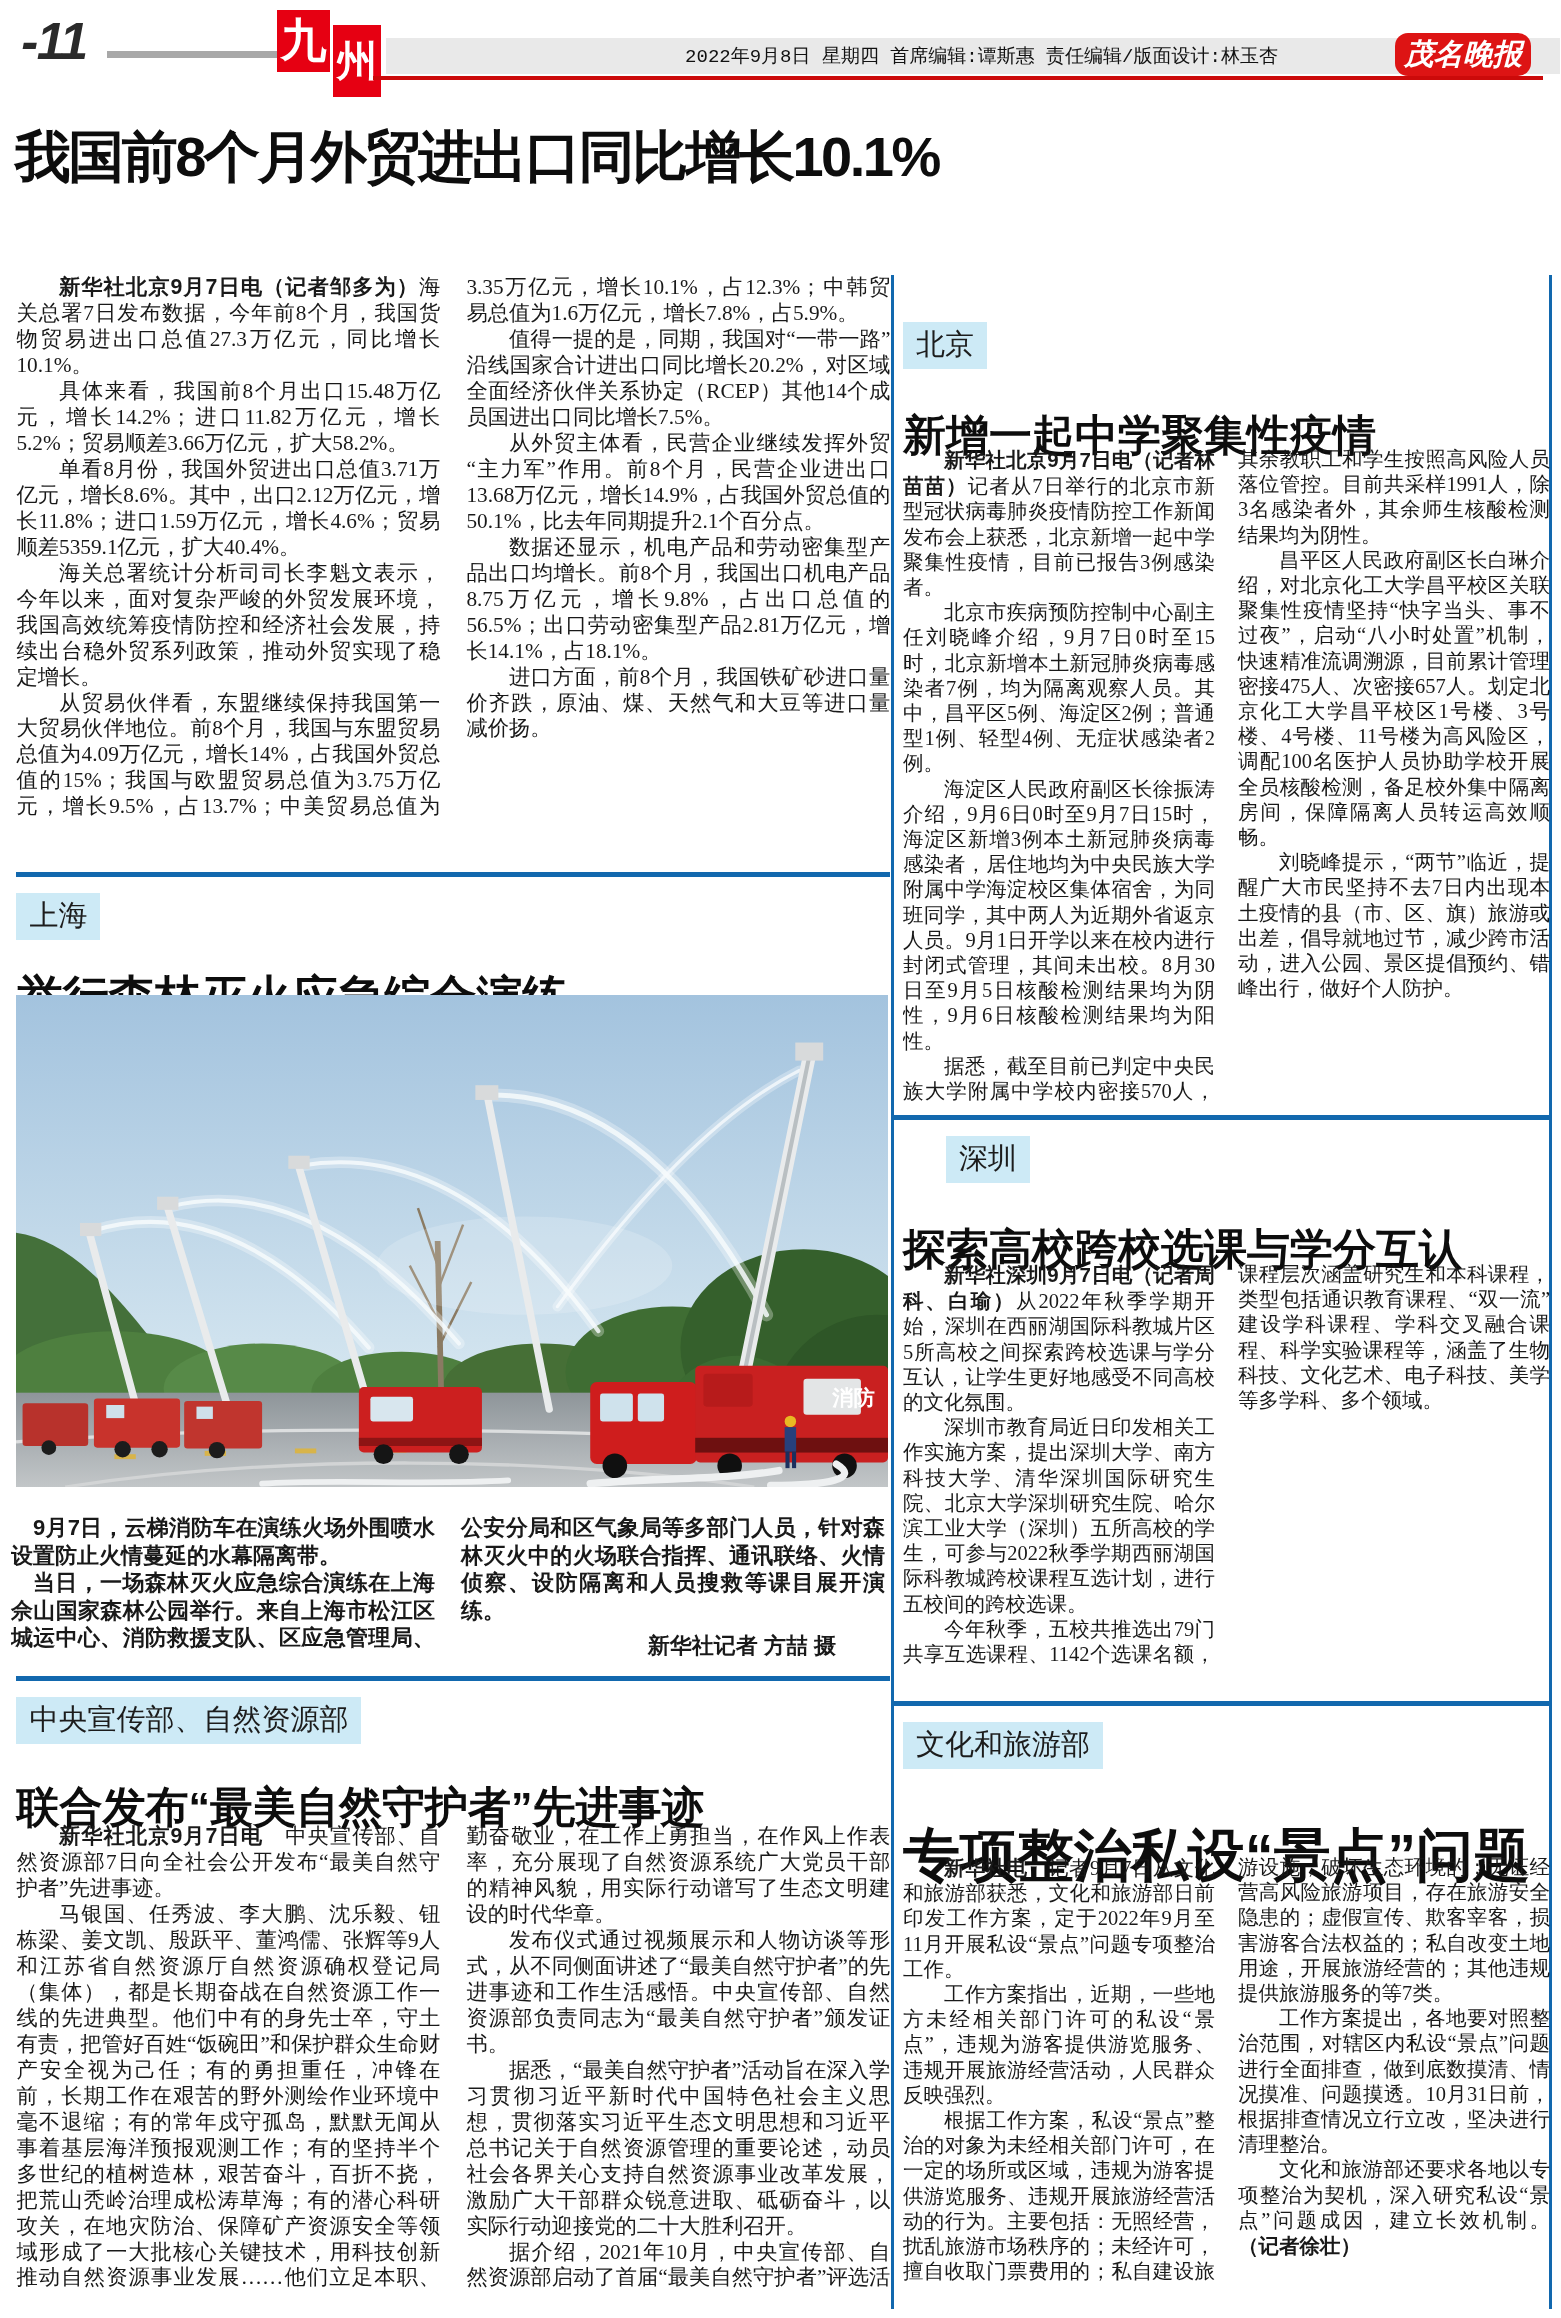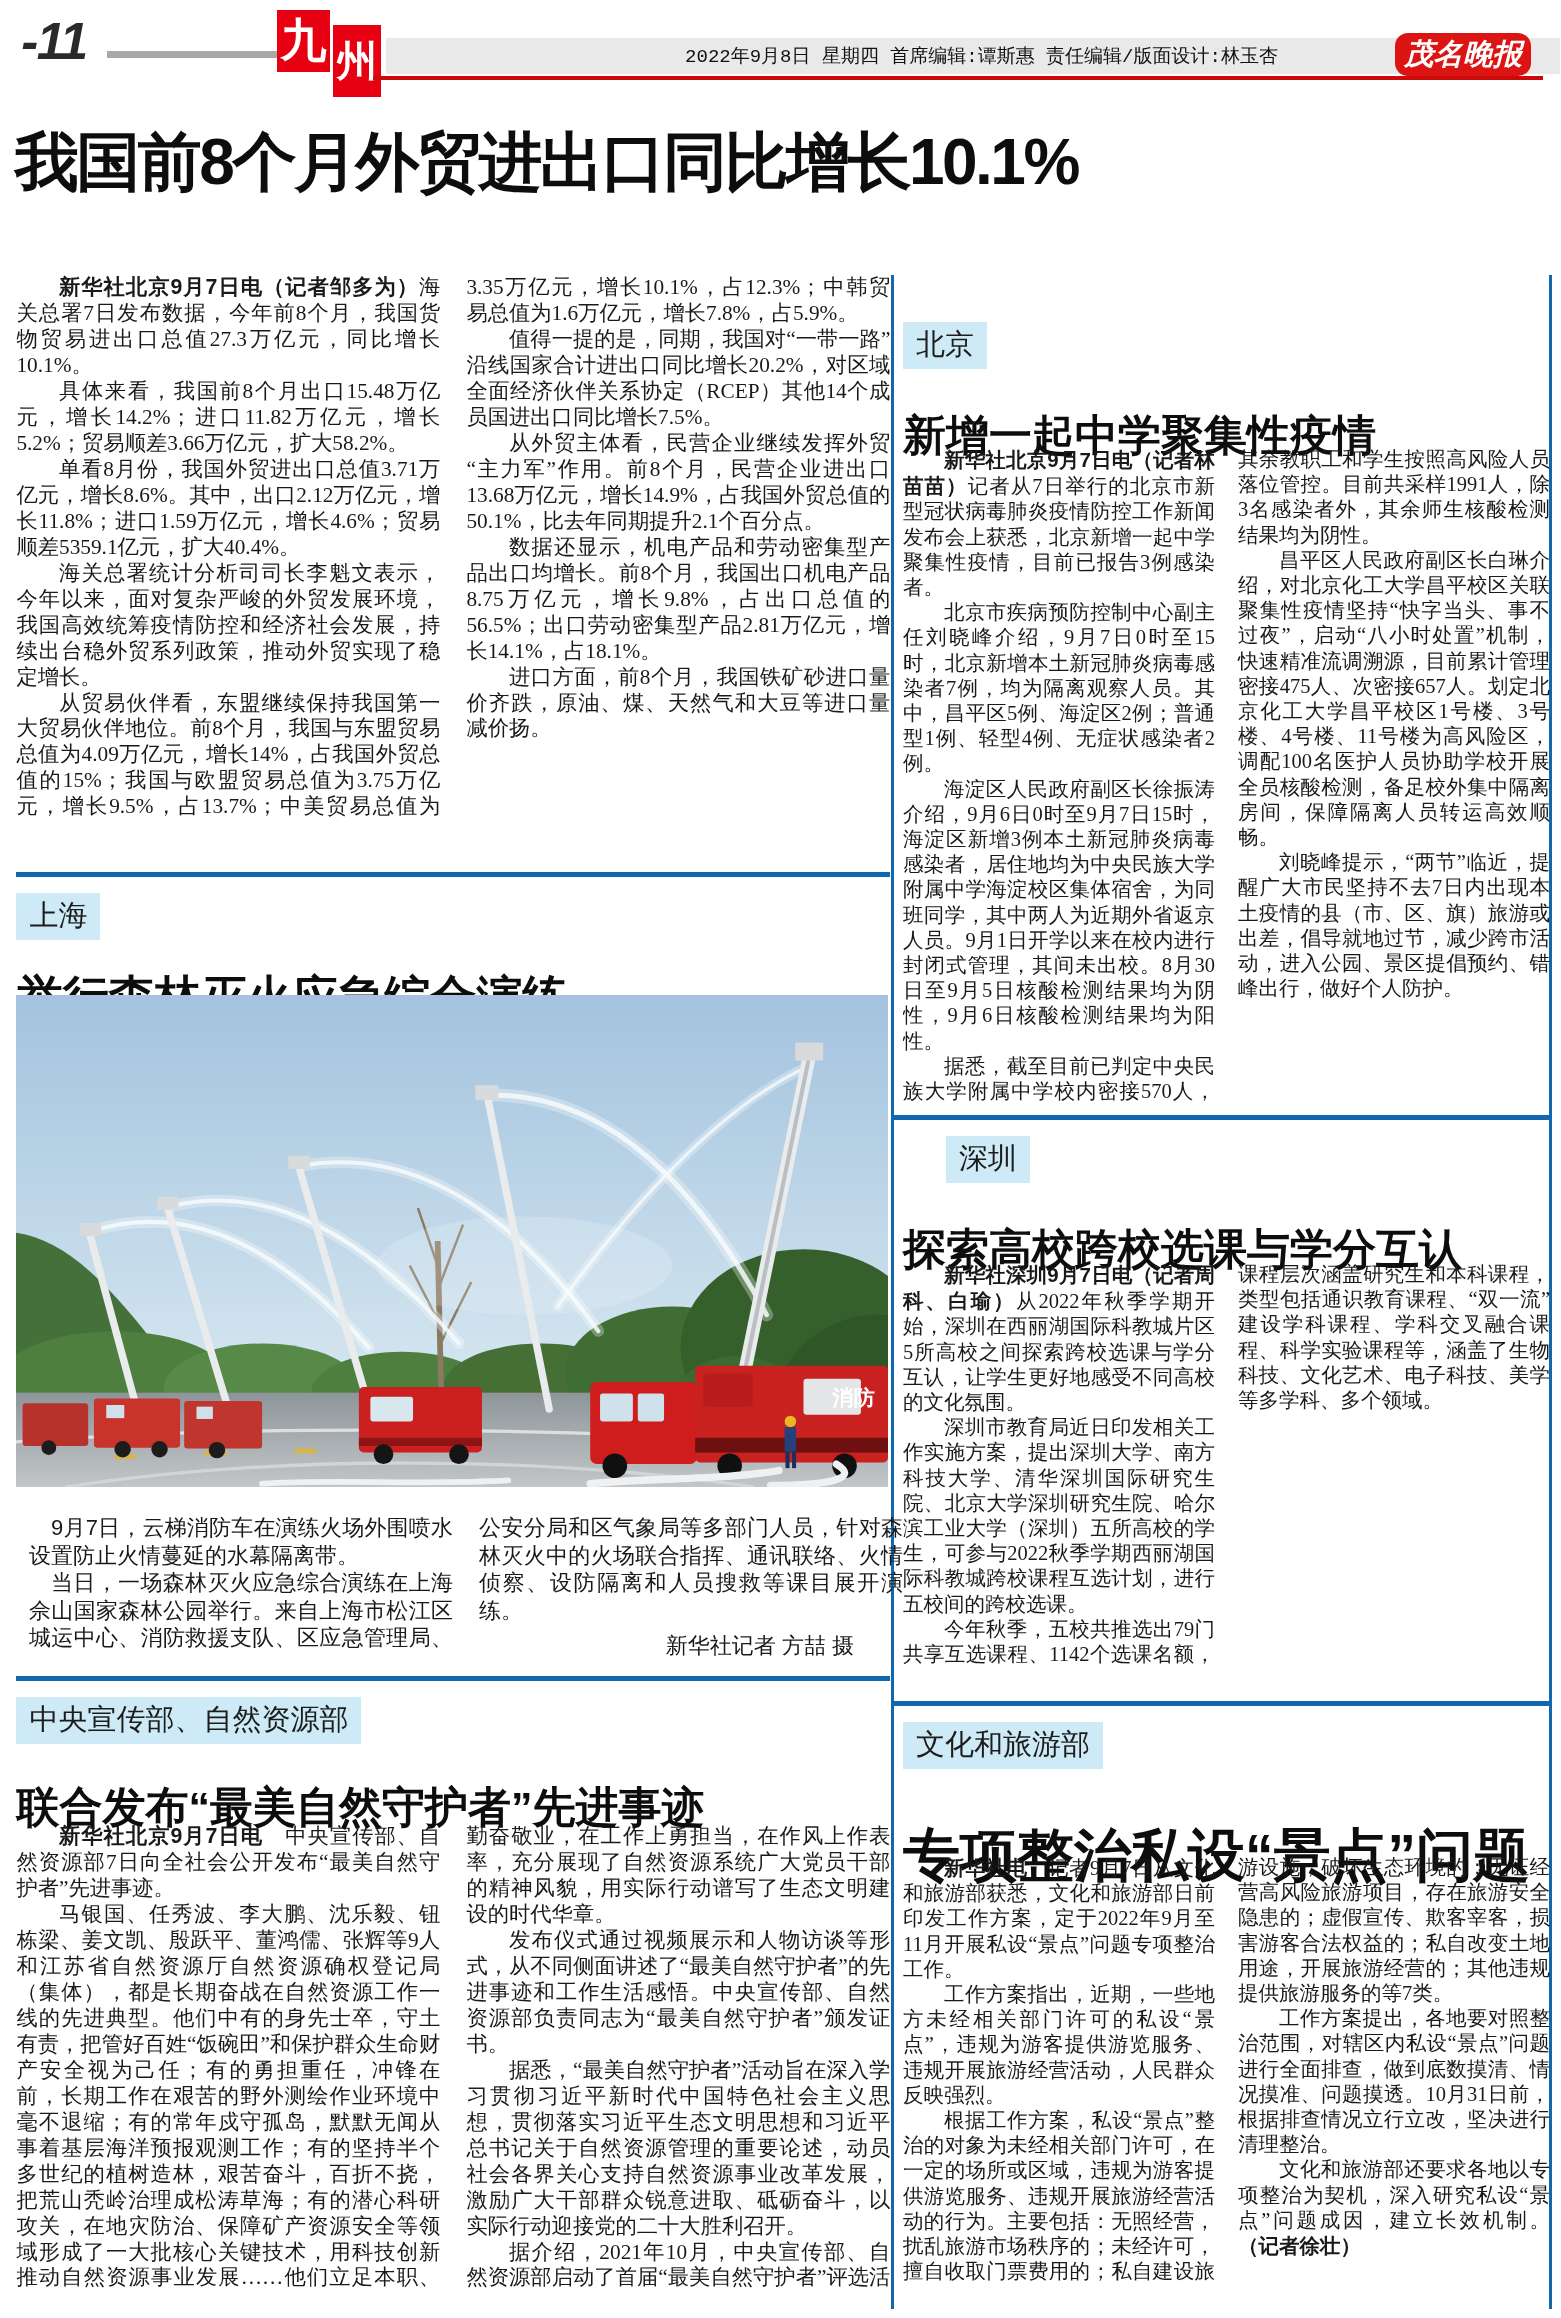--- a/index.html
+++ b/index.html
@@ -16,21 +16,21 @@
   .logo-jiu{left:277px;top:9.8px;width:53px;height:62px;font-size:46px;line-height:62px;}
   .logo-zhou{left:333px;top:24.6px;width:48px;height:72px;font-size:41px;line-height:72px;}
   .date-bar{left:386px;top:38px;width:1157px;height:36px;background:#e9e9e9;
             display:flex;align-items:center;justify-content:center;font-size:19px;color:#111;
             font-family:Liberation Mono, monospace;padding-left:17px;}
   .masthead{left:1395px;top:33px;width:136px;height:43px;background:#dd1414;color:#ffffff;
             display:flex;align-items:center;justify-content:center;font-size:29.5px;font-weight:bold;
             font-style:italic;font-family:"Liberation Serif",serif;border-radius:13px;}
   .red-rule{left:373px;top:76px;width:1170px;height:4.1px;background:#cc0a0a;}
   
-  .main-headline{left:14.8px;top:76px;width:1535px;font-size:64px;font-weight:900;color:#0d0d0d;
+  .main-headline{left:14.8px;top:82px;width:1535px;font-size:56px;font-weight:900;color:#0d0d0d;
                  letter-spacing:-2.5px;white-space:nowrap;}
   
   .cols2{column-count:2;column-gap:26px;column-fill:auto;text-align:justify;overflow:hidden;}
   p{margin:0;text-indent:2em;}
   .src{font-weight:bold;font-family:"Liberation Sans","DejaVu Sans",sans-serif;}
   .lead-body{left:16.4px;top:275px;width:874px;height:548px;font-size:21.3px;line-height:1.22;}
   
   .blue{background:#1268ae;}
   .lrule1{left:16.4px;top:872px;width:874px;height:4.9px;}
   .lrule2{left:16.4px;top:1676px;width:874px;height:4.9px;}
@@ -40,22 +40,22 @@
   .vrule-r{left:1549px;top:275px;width:2.5px;height:2034px;}
   
   .label-box{display:inline-block;background:#cdeaf6;color:#1c1c1c;font-size:29px;
              padding:3.3px 13px;font-family:"Liberation Sans",sans-serif;}
   .sec-headline{font-family:"Liberation Sans","DejaVu Sans",sans-serif;font-weight:bold;
                 color:#0d0d0d;white-space:nowrap;}
   
   .sh-label{left:16.4px;top:893px;}
   .sh-headline{left:16.4px;top:929px;font-size:46px;}
   .photo{left:16.4px;top:995px;width:872px;height:492px;}
-  .caption{left:29px;top:1514px;width:874px;height:158px;font-size:22px;line-height:1.25;
-           font-weight:normal;font-family:"Liberation Sans","DejaVu Sans",sans-serif;}
+  .caption{left:11px;top:1514px;width:874px;height:158px;font-size:22px;line-height:1.25;
+           font-weight:bold;font-family:"Liberation Sans","DejaVu Sans",sans-serif;}
   .caption p{text-indent:1em;}
   .credit{text-indent:0;text-align:right;padding-right:49px;margin-top:8.2px;}
   
   .min-label{left:16.4px;top:1697px;border-radius:17px;}
   .min-headline{left:16.4px;top:1743px;font-size:43px;}
   .min-body{left:16.4px;top:1824px;width:874px;height:484px;font-size:21.3px;line-height:1.22;}
   
   .bj-label{left:903px;top:322px;}
   .bj-headline{left:903px;top:371px;font-size:43px;}
   .bj-body{left:903px;top:447px;width:647px;height:658px;font-size:20.5px;line-height:1.23;column-gap:23px;}

